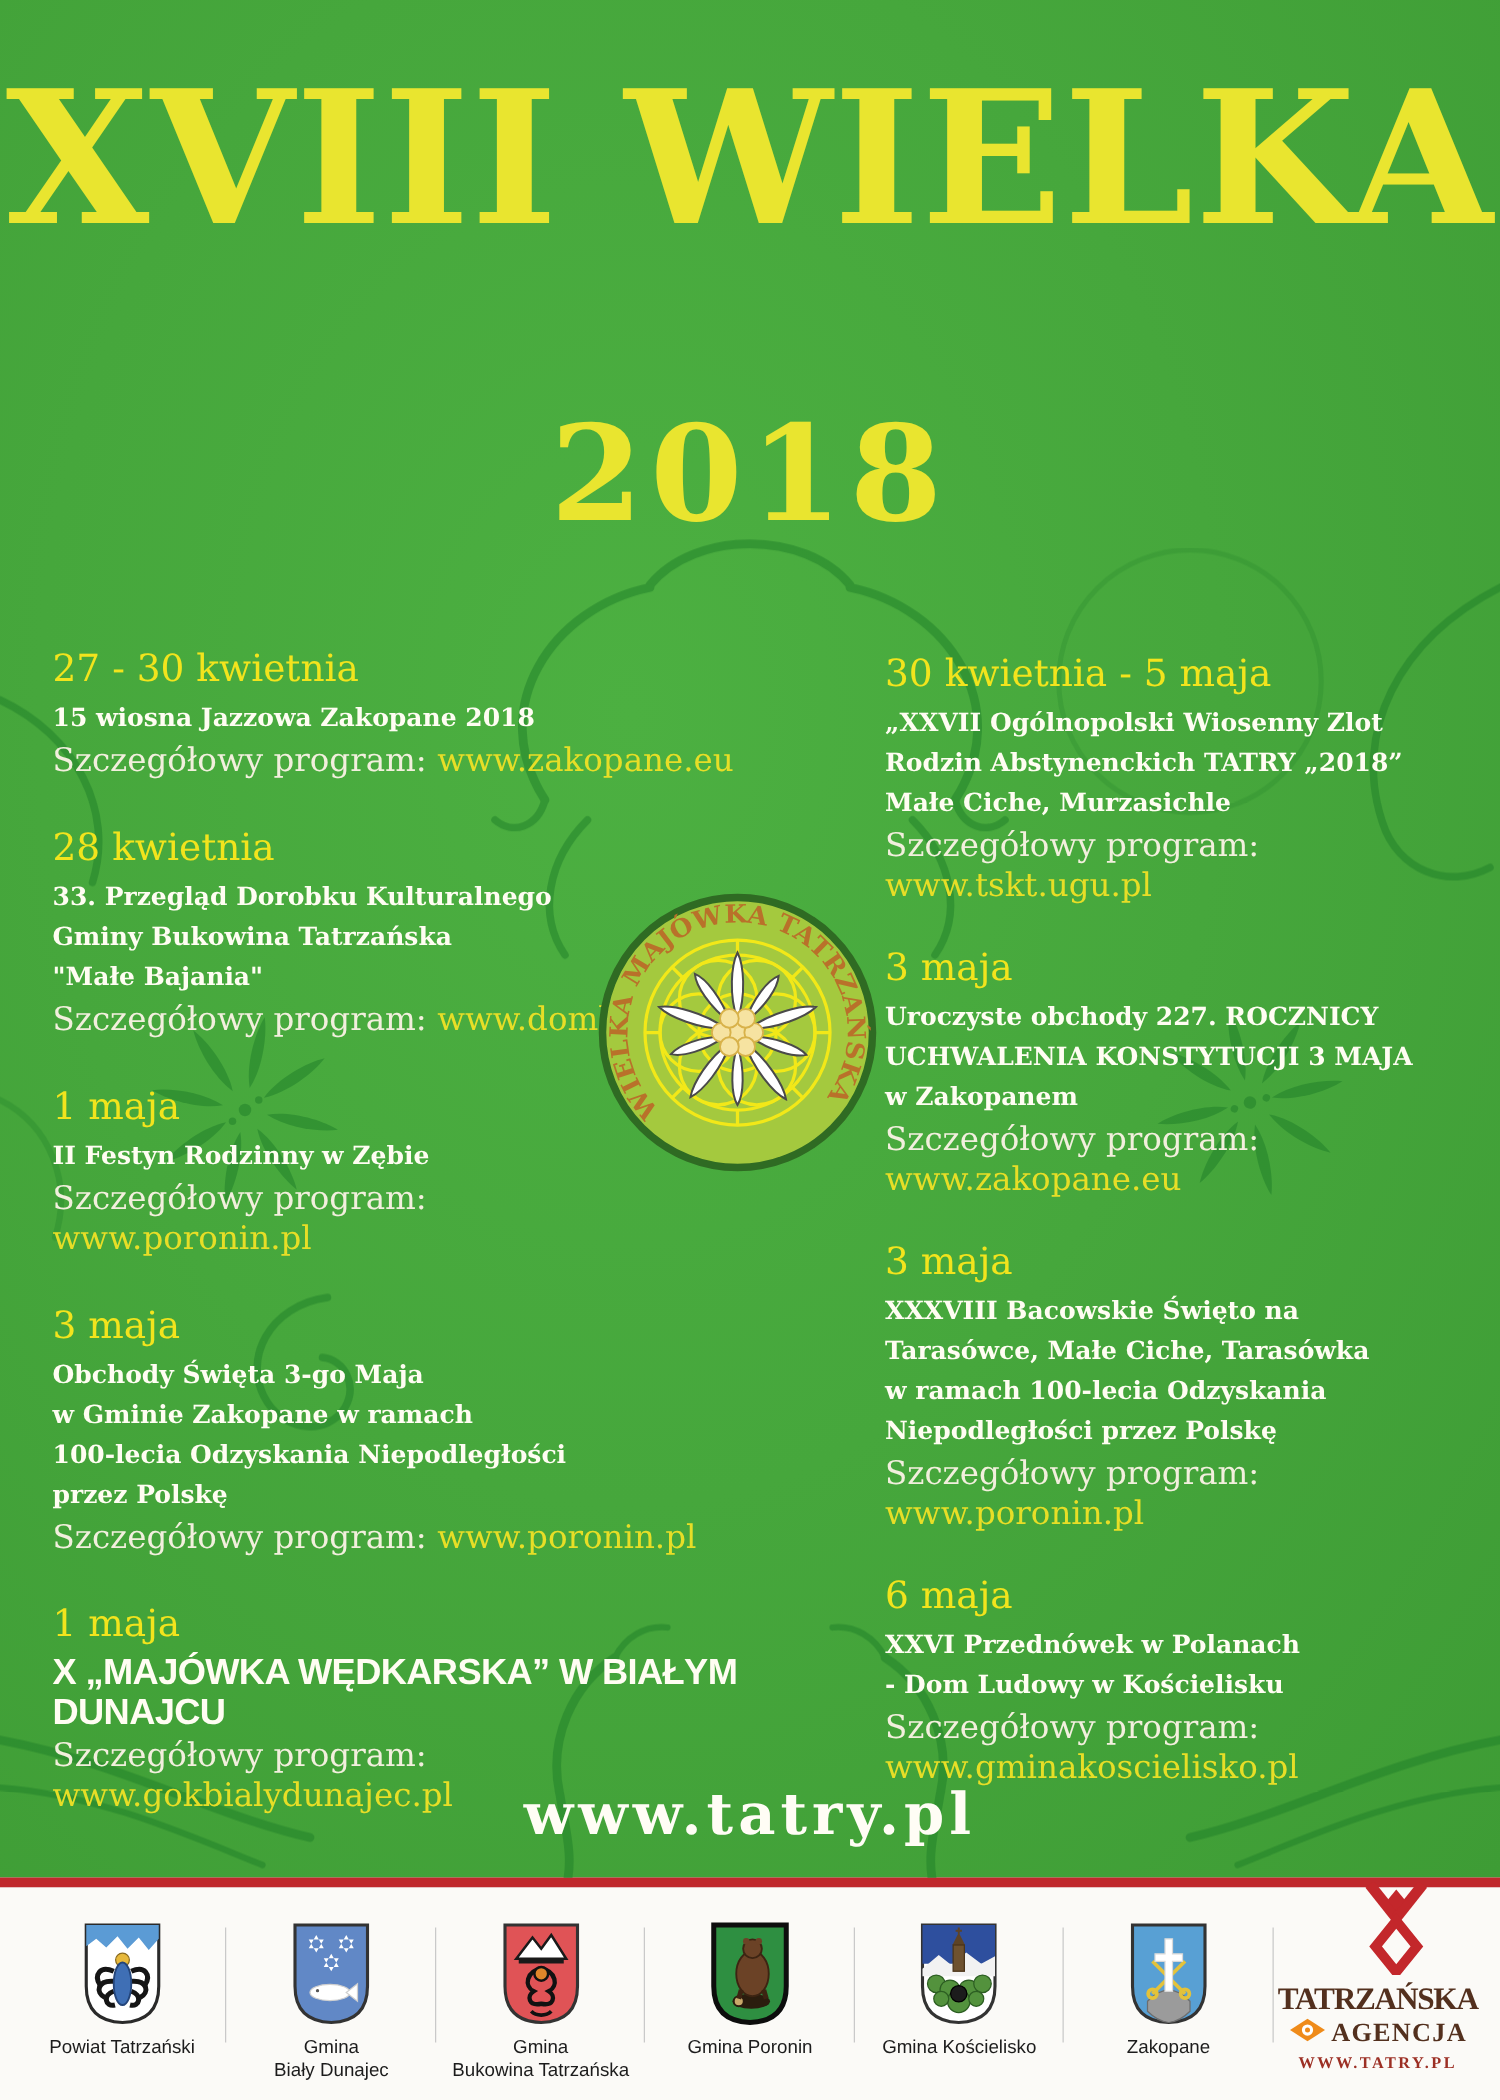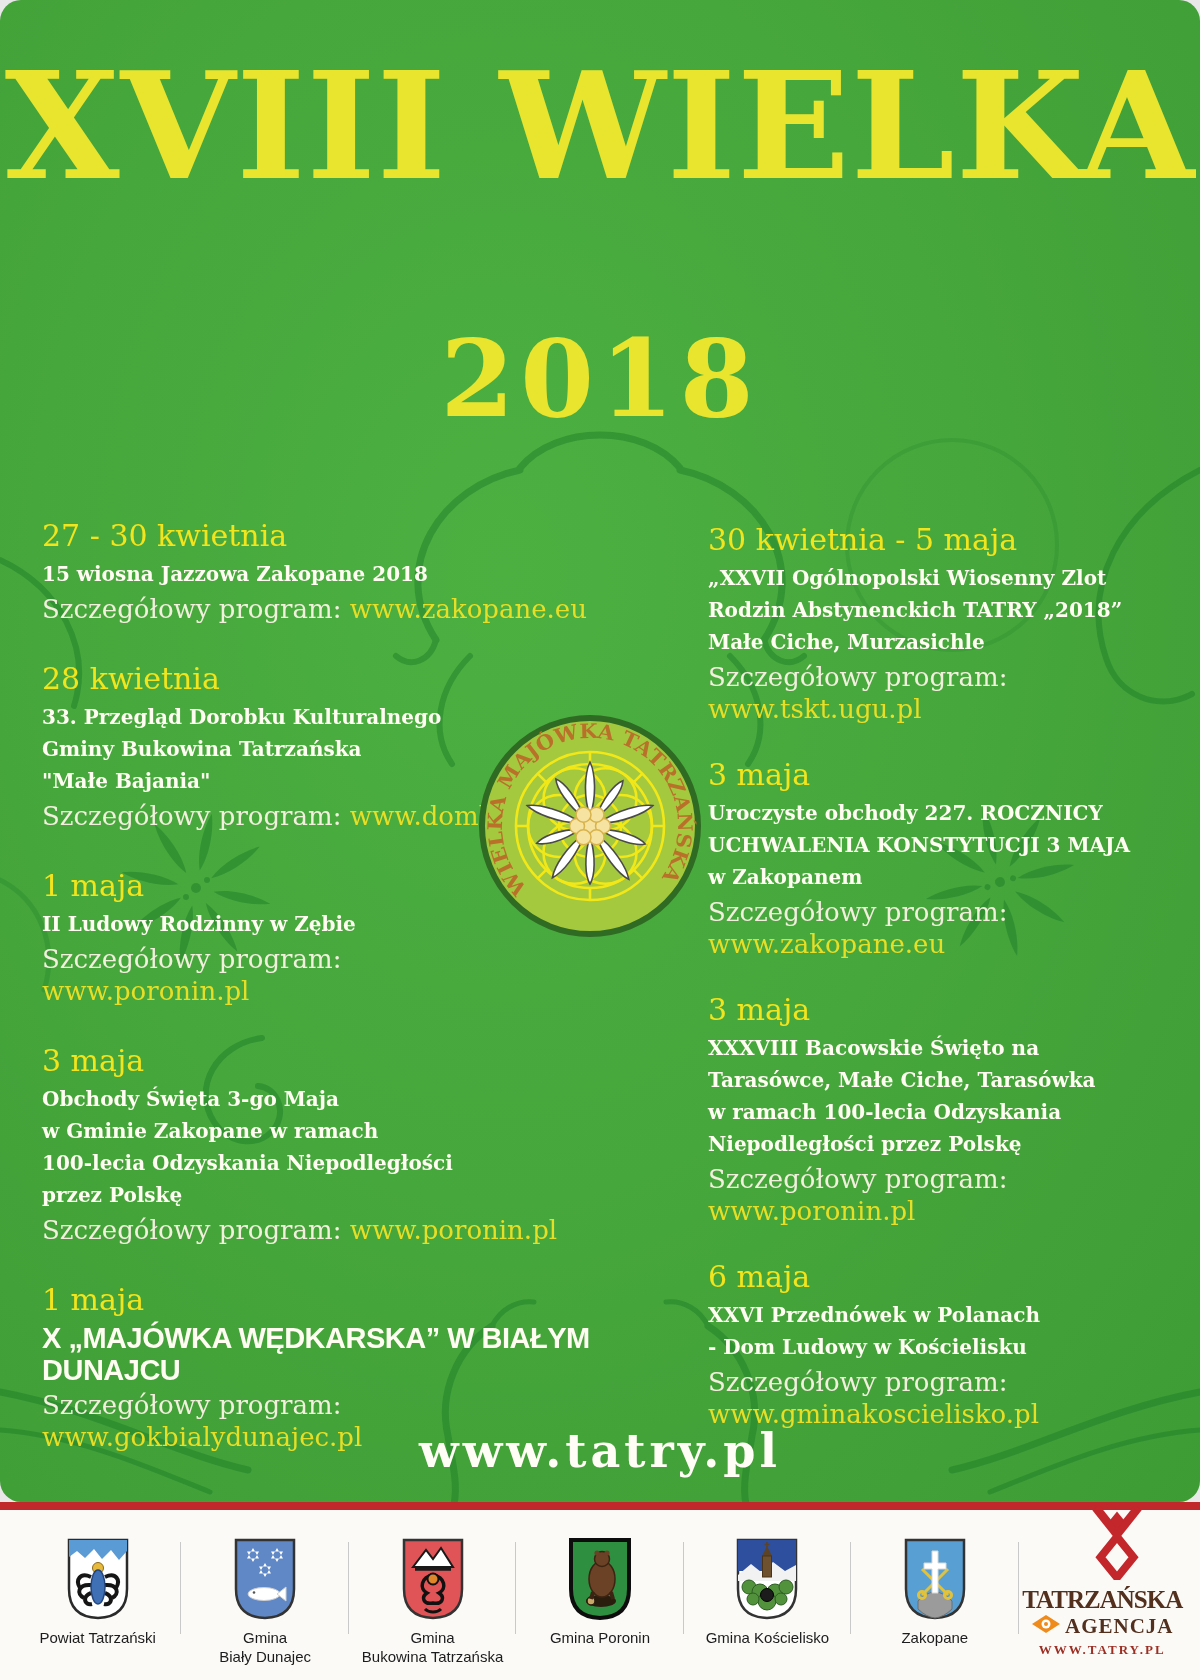--- a/index.html
+++ b/index.html
@@ -1,20 +1,20 @@
 <!DOCTYPE html>
 <html lang="pl"><head>
 <meta charset="utf-8">
 <style>
   html,body{margin:0;padding:0;background:#e8e8e8;}
   .page{position:relative;width:1200px;height:1680px;overflow:hidden;
         font-family:"DejaVu Serif",serif;}
   
   .poster{position:absolute;left:0;top:0;width:1200px;height:1502px;
-          background:radial-gradient(ellipse at 42% 38%, #4cb041 0%, #46a73c 48%, #3e9c35 100%);border-radius:21px;}
+          background:radial-gradient(ellipse at 42% 38%, #4cb041 0%, #46a73c 48%, #3e9c35 100%);}
   .bg-ornaments{position:absolute;left:0;top:0;pointer-events:none;}
   
   .title-line1{position:absolute;left:0;top:52px;width:100%;text-align:center;
                font-weight:bold;font-size:148px;line-height:1;letter-spacing:1px;color:#e9e52f;}
   .title-line2{position:absolute;left:0;top:208px;width:100%;text-align:center;
                font-weight:bold;font-size:88px;line-height:1;color:#e9e52f;}
   .title-line3{position:absolute;left:0;top:326px;width:100%;text-align:center;
                font-weight:bold;font-size:106px;line-height:1;letter-spacing:6px;color:#e9e52f;}
   
   .col{position:absolute;}
@@ -132,21 +132,21 @@
             <div>"Małe Bajania"</div>
           </div>
     <div class="program">
       <span class="program-label">Szczegółowy program:</span>
       <span class="event-url">www.domludowy.pl</span>
     </div>
   </div>
         <div class="event">
     <div class="event-date">1 maja</div>
     <div class="event-title">
-            <div>II Ludowy Rodzinny w Zębie</div>
+            <div>II Festyn Rodzinny w Zębie</div>
           </div>
     <div class="program">
       <span class="program-label">Szczegółowy program:</span>
       <span class="event-url block">www.poronin.pl</span>
     </div>
   </div>
         <div class="event">
     <div class="event-date">3 maja</div>
     <div class="event-title">
             <div>Obchody Święta 3-go Maja</div>

